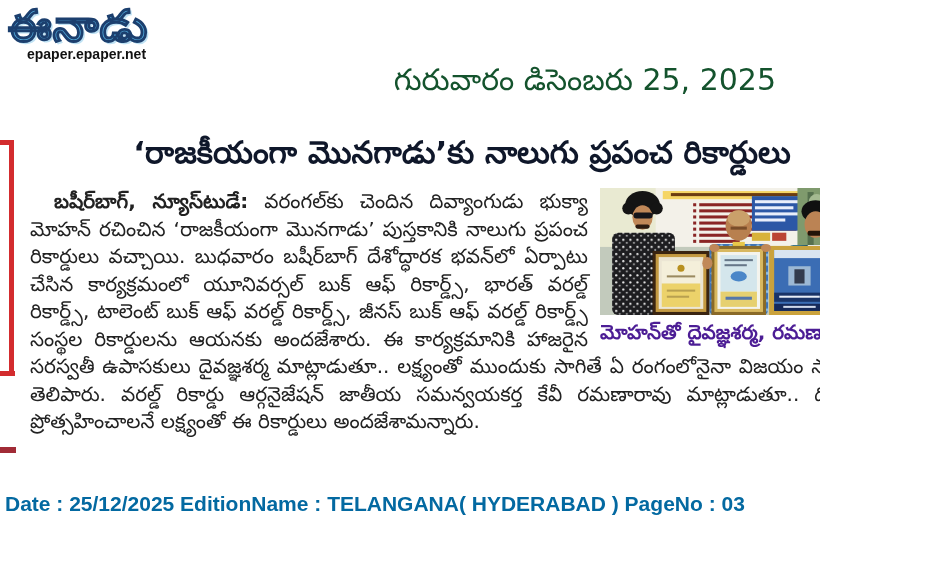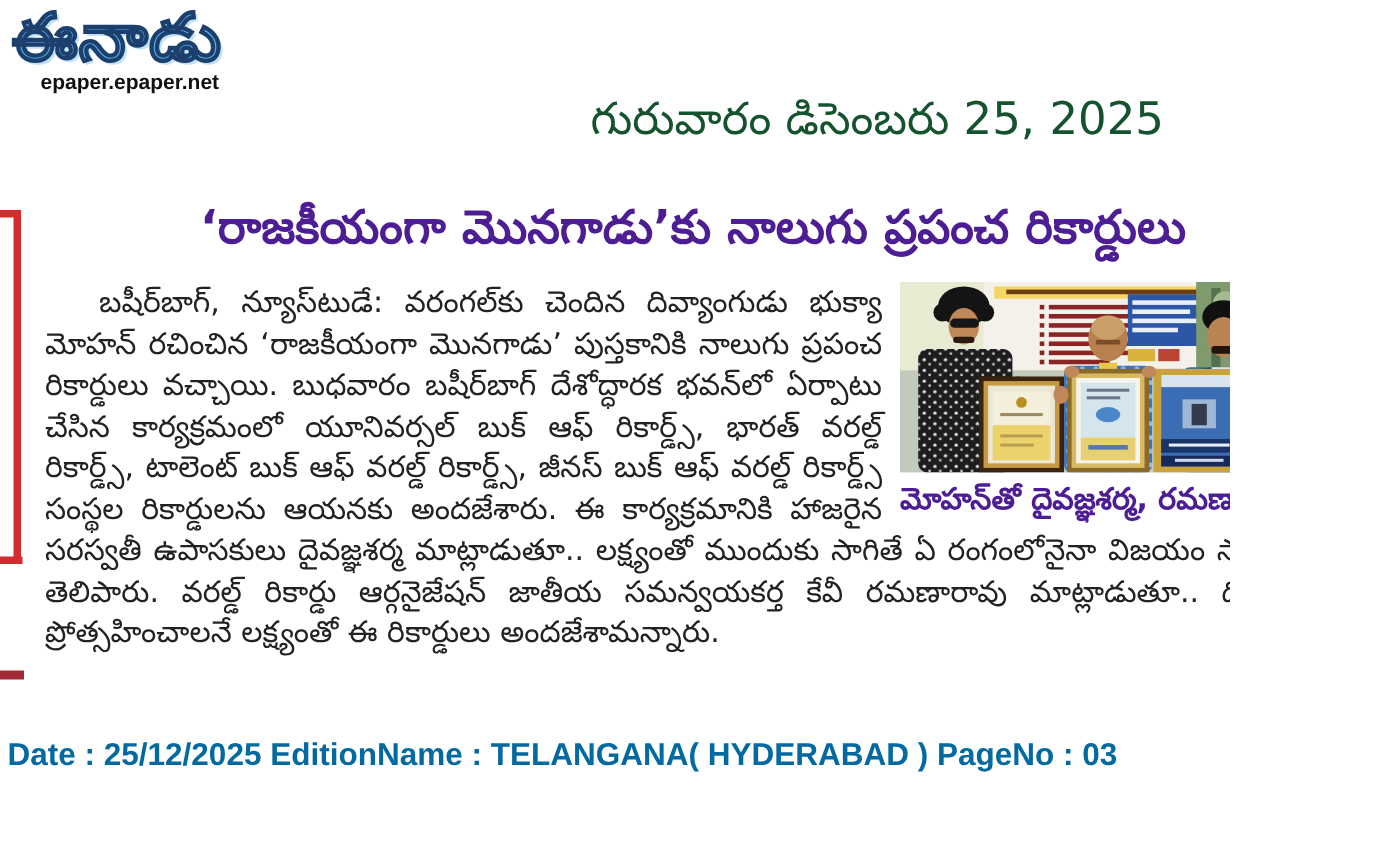--- a/index.html
+++ b/index.html
@@ -26,30 +26,30 @@
     position:absolute; right:44px; top:62px;
     font-size:30px; color:#14532d;
     font-family:"DejaVu Sans", sans-serif;
   }
   
   .redmark { position:absolute; background:#d32c2e; }
   .redmark.dash { background:#a12b36; }
   
   .headline {
     position:absolute; left:34px; top:134px; width:856px;
-    text-align:center; font-size:31px; font-weight:bold; color:#4c1d95;
+    text-align:center; font-size:31px; font-weight:bold; color:#0f172a;
     font-family:"DejaVu Sans", sans-serif;
   }
   .article-body {
     position:absolute; left:30px; top:188px; width:892px;
     font-size:20px; line-height:27.5px; text-align:justify; color:#222;
     font-family:"DejaVu Sans", sans-serif;
   }
   .article-body p { text-indent:24px; }
-  .dateline { font-weight:normal;margin-left:12px; }
+  .dateline { font-weight:bold; }
   .photo-figure {
     float:right; width:322px; margin-left:12px; margin-bottom:2px;
   }
   .photo-figure svg { display:block; width:322px; height:127px; }
   .photo-caption {
     margin-top:5px; font-weight:bold; font-size:20px; color:#4c1d95;
     text-indent:0; text-align:left; line-height:24px;
     font-family:"DejaVu Sans", sans-serif;
   }
   

